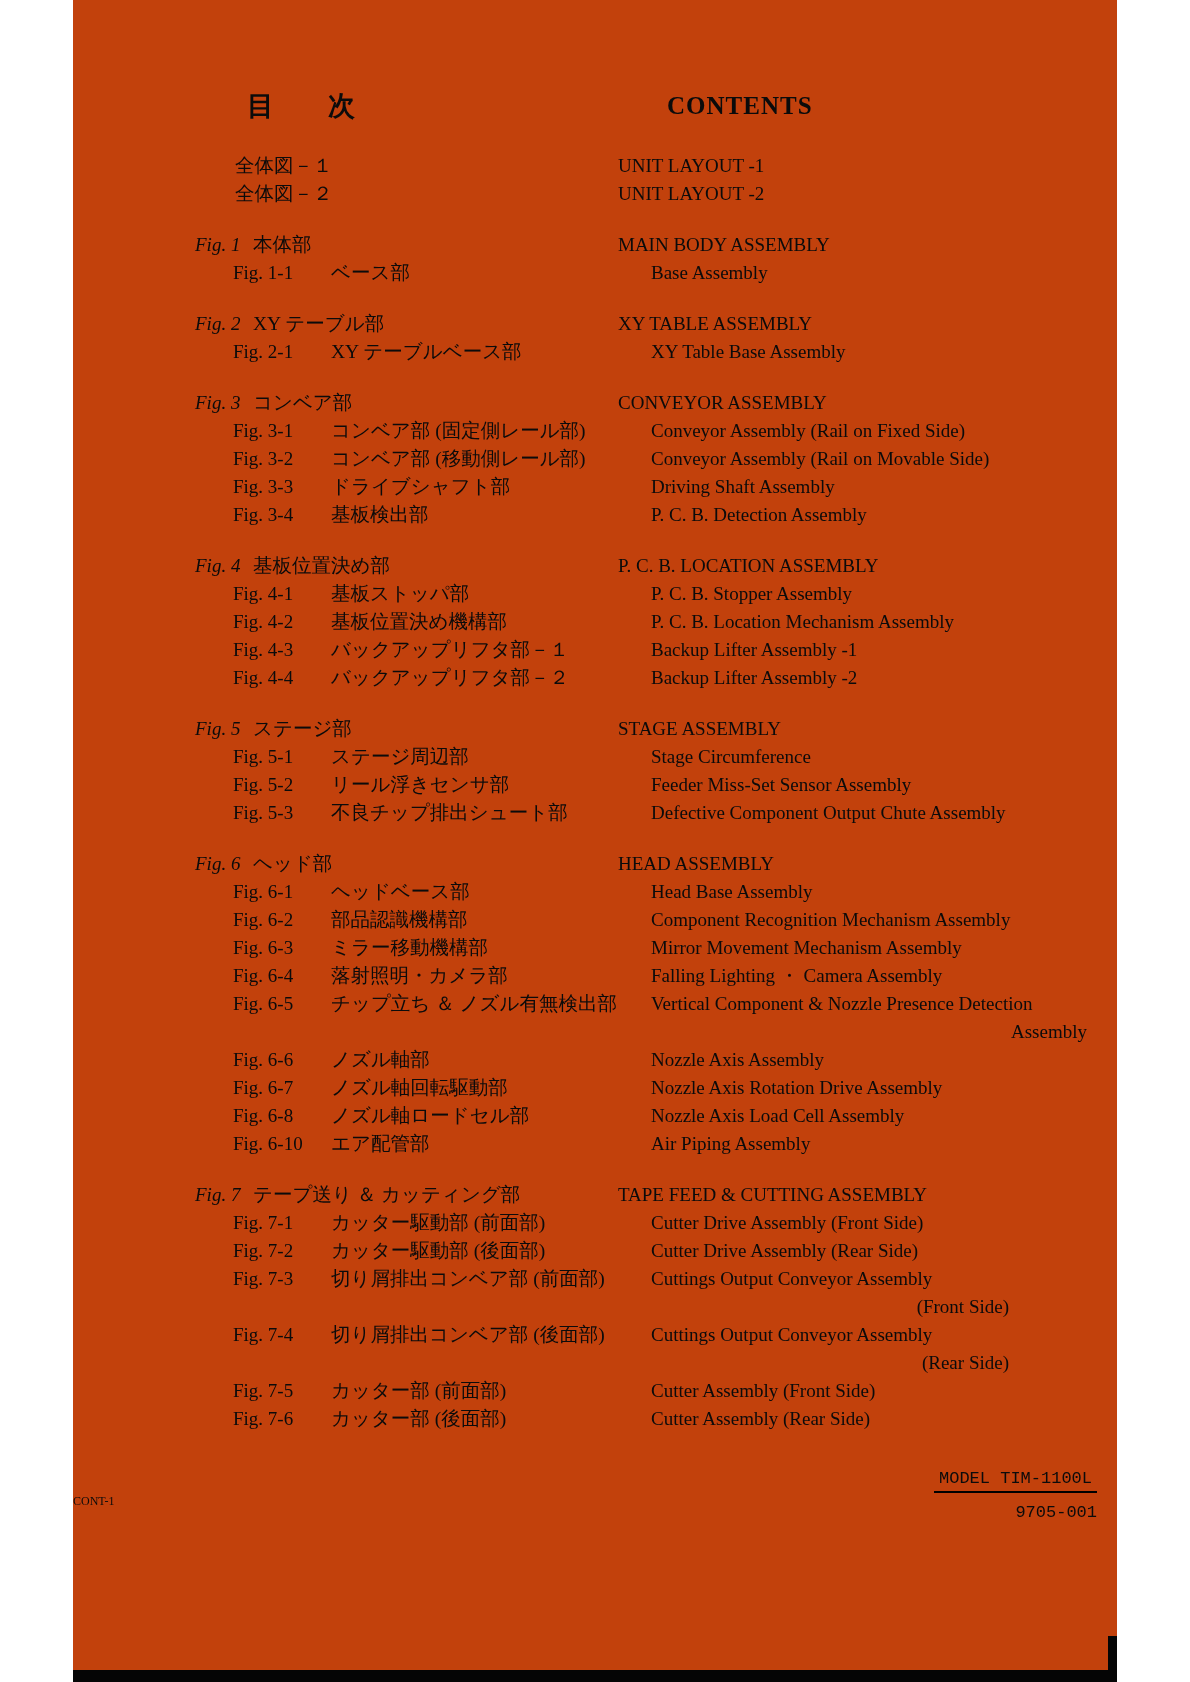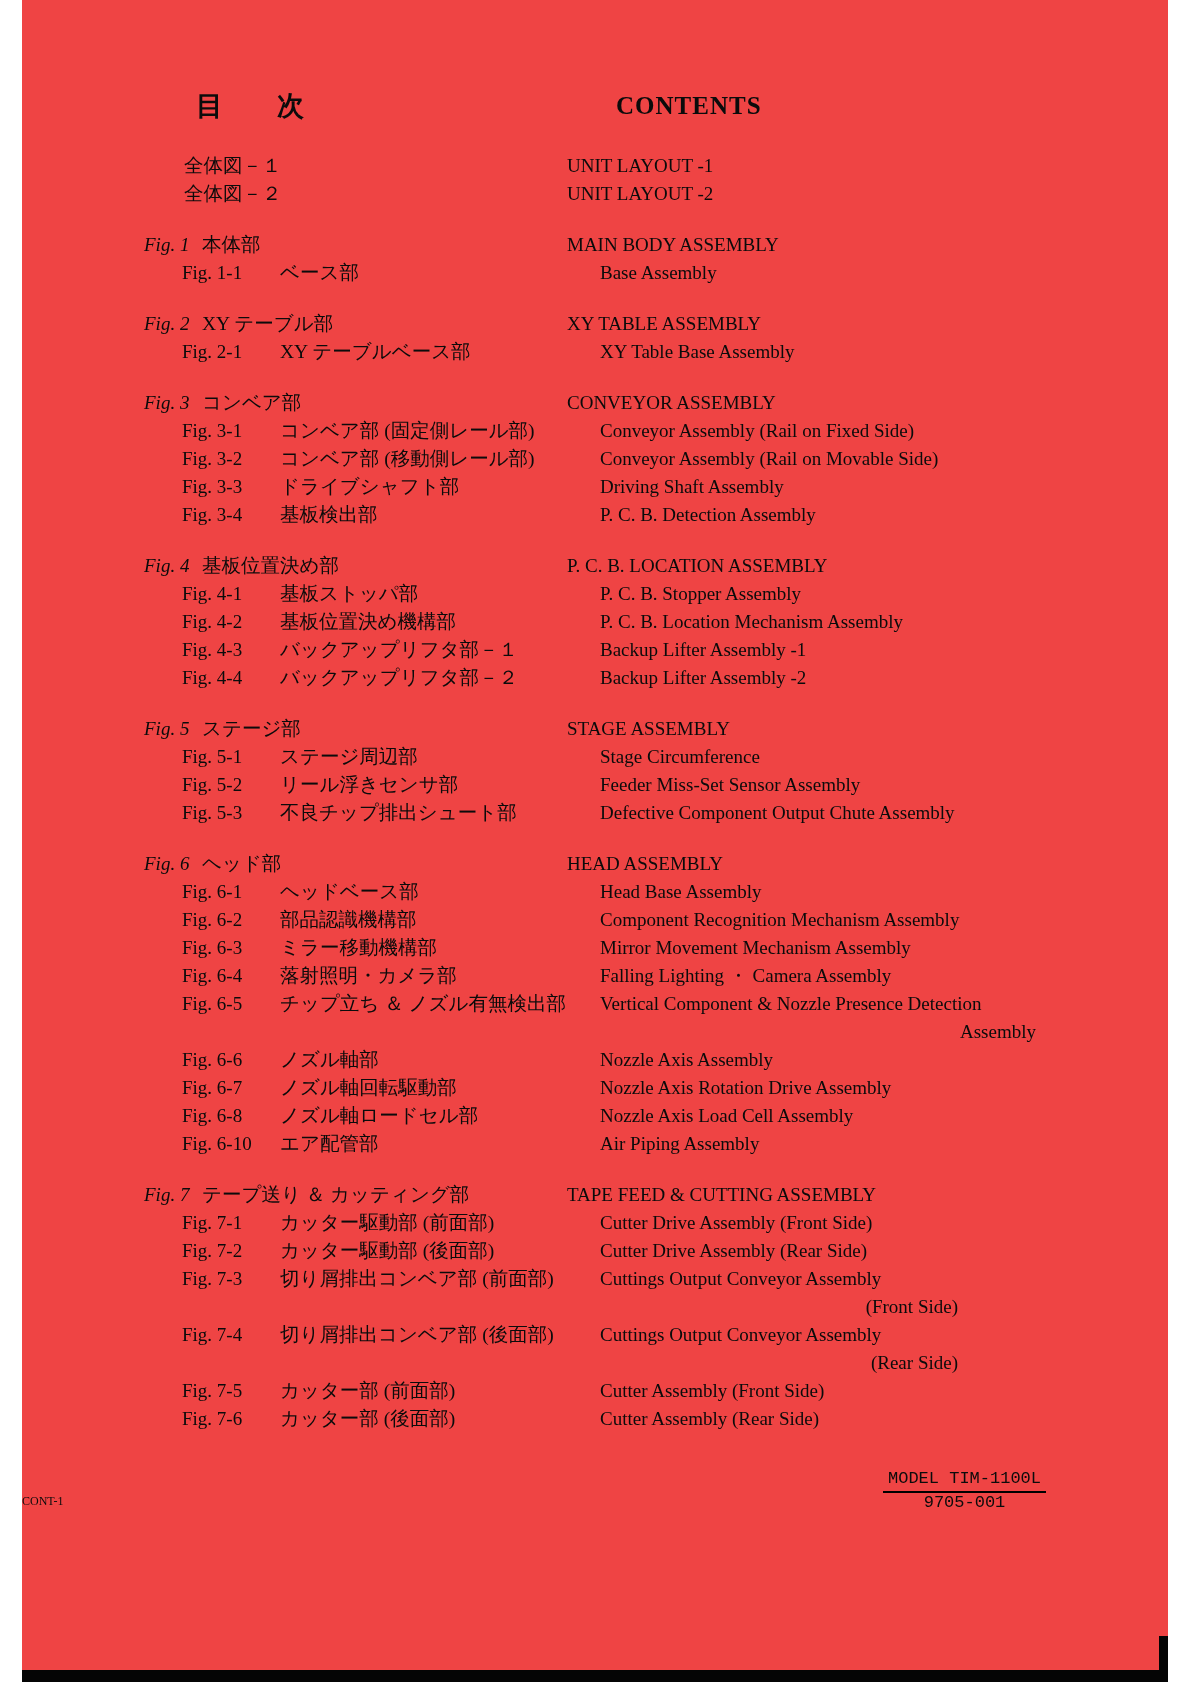--- a/index.html
+++ b/index.html
@@ -1,21 +1,21 @@
 <!DOCTYPE html>
 <html><head>
 <meta charset="utf-8">
 <style>
   * { margin:0; padding:0; box-sizing:border-box; }
   html,body { background:#ffffff; }
   .page {
     position:relative;
-    width:1146px; height:1682px;
+    width:1044px; height:1682px;
     margin:0 auto;
-    background:#ef4444;
+    background:#c2410c;
     color:#0b0b0b;
     font-family:"Liberation Serif","DejaVu Serif",serif;
     overflow:hidden;
   }
   .title-jp {
     position:absolute; left:174px; top:88px;
     font-size:27px; font-weight:bold; white-space:pre;
   }
   .title-en {
     position:absolute; left:594px; top:92px;
@@ -54,21 +54,21 @@
     font-family:Liberation Serif, serif;
     font-size:12px;
   }
   .model-box {
     position:absolute; top:1469px; left:861px; width:163px;
     text-align:center;
     font-family:"Liberation Mono","DejaVu Sans Mono",monospace;
     font-size:17px;
   }
   .model-line { padding-bottom:3px; border-bottom:2px solid #000; white-space:nowrap; }
-  .number-line { padding-top:0; }
+  .number-line { padding-top:10px;text-align:right; }
   .scan-bottom {
     position:absolute; left:0; right:0; bottom:0; height:12px;
     background:#050505;
   }
   .scan-corner {
     position:absolute; right:0; bottom:0; width:9px; height:46px;
     background:#050505;
   }
 </style>
 </head>

